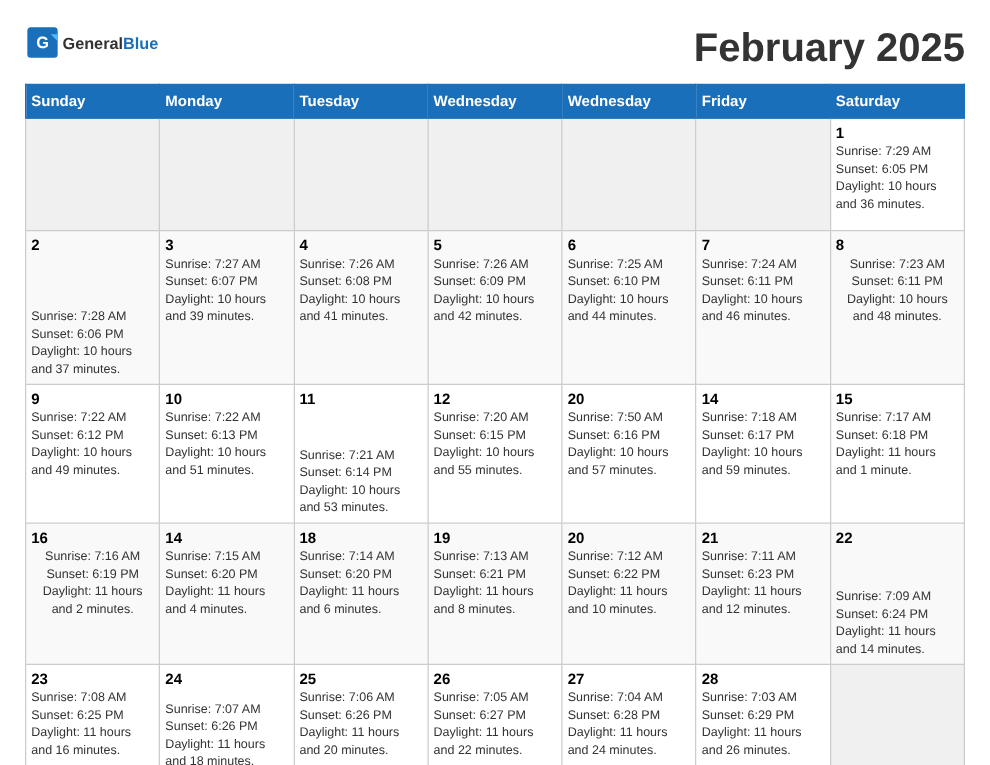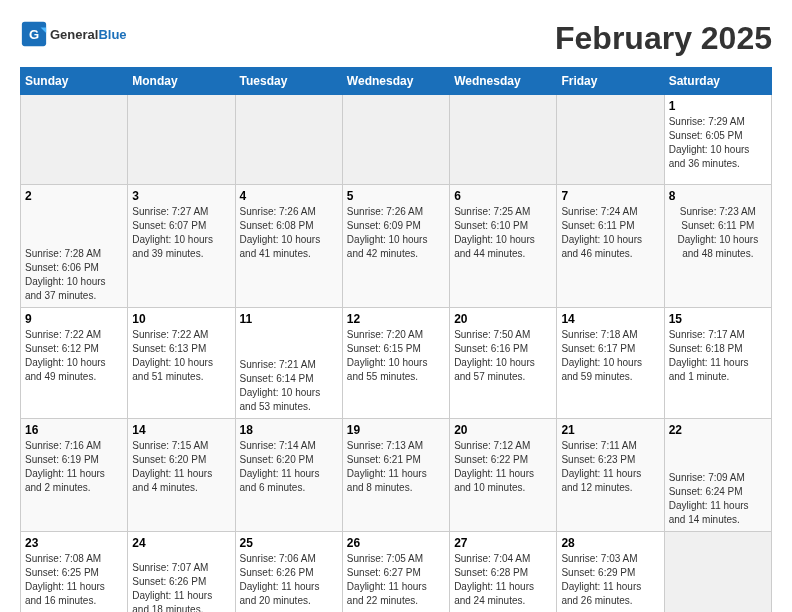--- a/index.html
+++ b/index.html
@@ -212,21 +212,21 @@
         <td>
           <div class="day-number">15</div>
           <div class="day-info" style="white-space: pre-line;">Sunrise: 7:17 AM
 Sunset: 6:18 PM
 Daylight: 11 hours and 1 minute.</div>
         </td>
       </tr>
       <tr>
         <td>
           <div class="day-number">16</div>
-          <div class="day-info" style="white-space: pre-line;">Sunrise: 7:16 AM
+          <div class="day-info" style="white-space: pre-line; text-align: center;">Sunrise: 7:16 AM
 Sunset: 6:19 PM
 Daylight: 11 hours and 2 minutes.</div>
         </td>
         <td>
           <div class="day-number">14</div>
           <div class="day-info" style="white-space: pre-line;">Sunrise: 7:15 AM
 Sunset: 6:20 PM
 Daylight: 11 hours and 4 minutes.</div>
         </td>
         <td>

